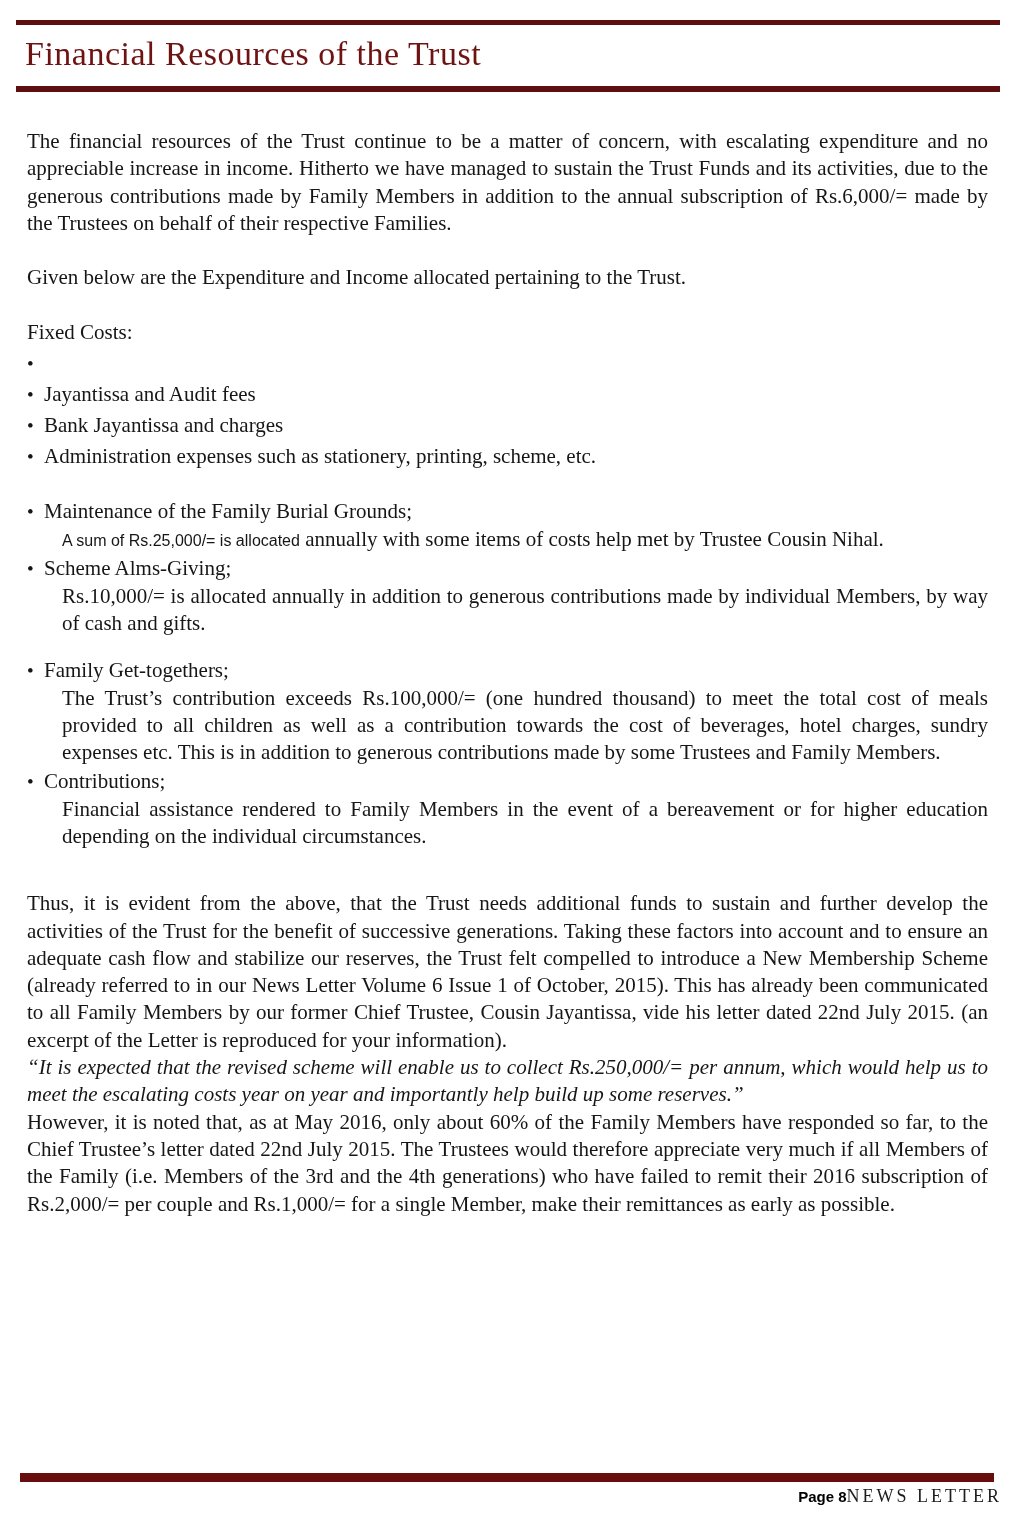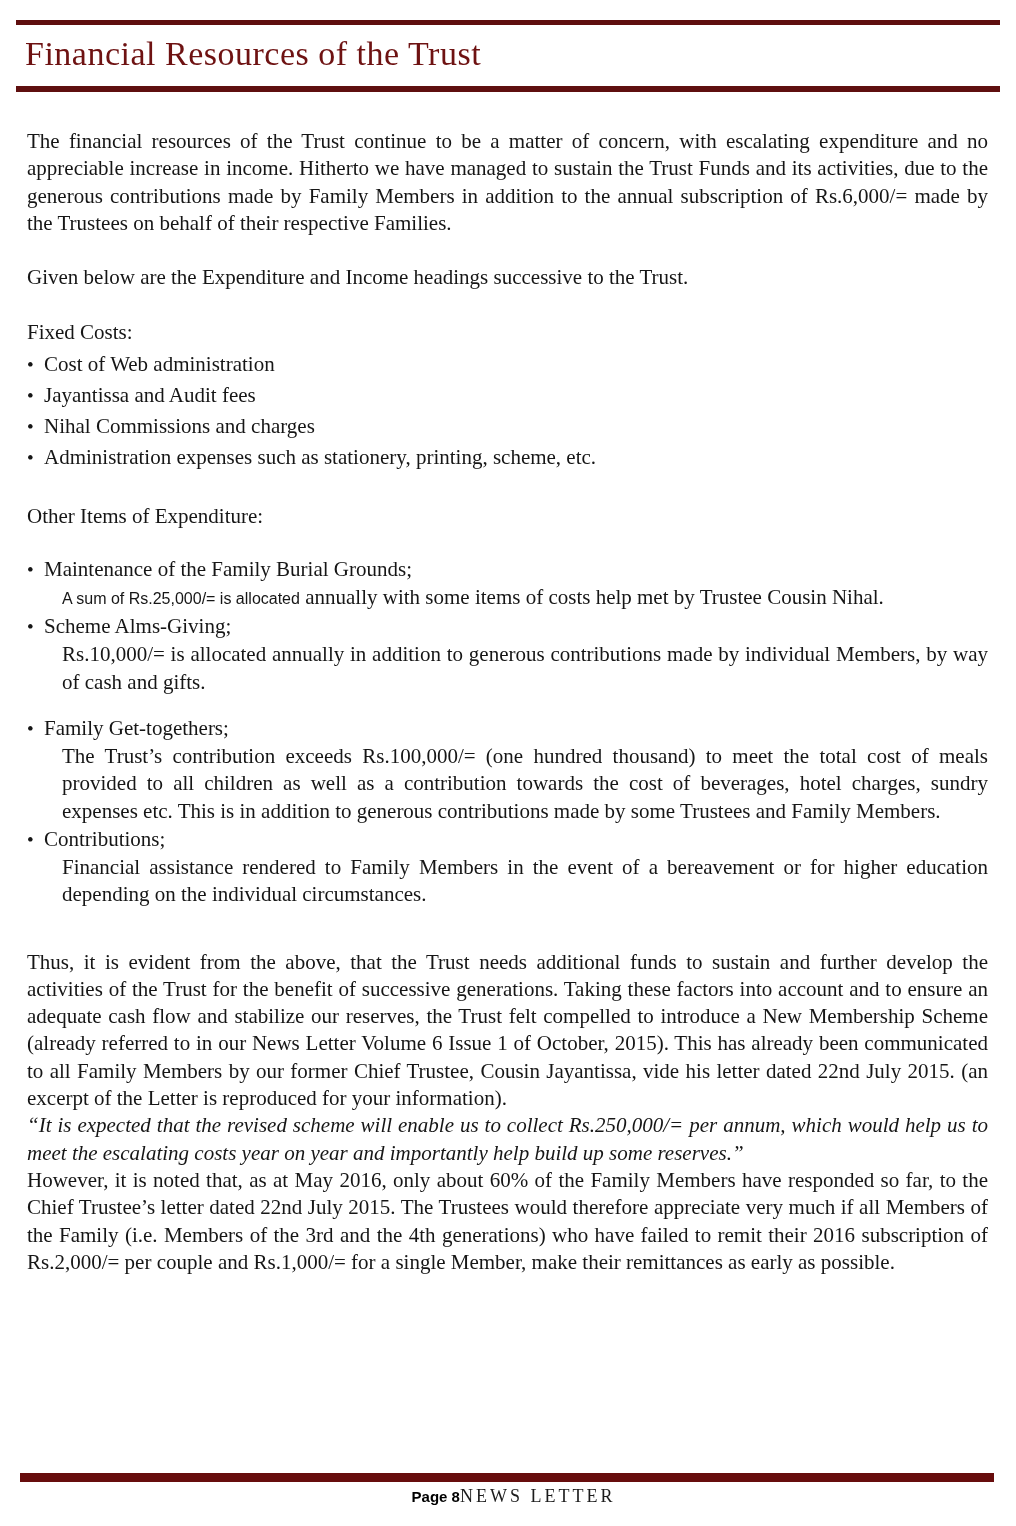--- a/index.html
+++ b/index.html
@@ -65,21 +65,21 @@
     top: 1473px;
     height: 9px;
     background: #670d0d;
   }
   .footer-row {
     position: absolute;
     left: 25px;
     right: 14px;
     top: 1486px;
     display: flex;
-    justify-content: center;
+    justify-content: flex-end;
     align-items: baseline;
   }
   .page-num {
     font-family: "Liberation Sans", sans-serif;
     font-weight: 700;
     font-size: 15px;
     color: #000000;
   }
   .pub-name {
     font-family: "Liberation Serif", serif;
@@ -94,44 +94,42 @@
 <div class="page">
 
   <div class="rule rule-top"></div>
   <h1 class="title">Financial Resources of the Trust</h1>
   <div class="rule rule-bottom"></div>
 
   <div class="content">
 
     <p class="para justify">The financial resources of the Trust continue to be a matter of concern, with escalating expenditure and no appreciable increase in income. Hitherto we have managed to sustain the Trust Funds and its activities, due to the generous contributions made by Family Members in addition to the annual subscription of Rs.6,000/= made by the Trustees on behalf of their respective Families.</p>
 
-    <p class="para mt-line">Given below are the Expenditure and Income headings successive to the Trust.</p>
+    <p class="para mt-line">Given below are the Expenditure and Income allocated pertaining to the Trust.</p>
 
     <p class="para mt-line">Fixed Costs:</p>
 
     <div class="bullet-list">
       <div class="bullet-line">
         <span class="bullet">•</span>
-        <span>Cost of Web administration</span>
       </div>
       <div class="bullet-line">
         <span class="bullet">•</span>
         <span>Jayantissa and Audit fees</span>
       </div>
       <div class="bullet-line">
         <span class="bullet">•</span>
-        <span>Nihal Commissions and charges</span>
+        <span>Bank Jayantissa and charges</span>
       </div>
       <div class="bullet-line">
         <span class="bullet">•</span>
         <span>Administration expenses such as stationery, printing, scheme, etc.</span>
       </div>
     </div>
 
-    <p class="para" style="margin-top:30px">Other Items of Expenditure:</p>
 
     <div class="exp-list">
 
       <div>
         <div class="exp-group-title">
           <span class="bullet">•</span>
           <span>Maintenance of the Family Burial Grounds;</span>
         </div>
         <p class="exp-detail"><span class="sans-seg">A sum of Rs.25,000/= is allocated</span><span> annually with some items of costs help met by Trustee Cousin Nihal.</span></p>
       </div>

